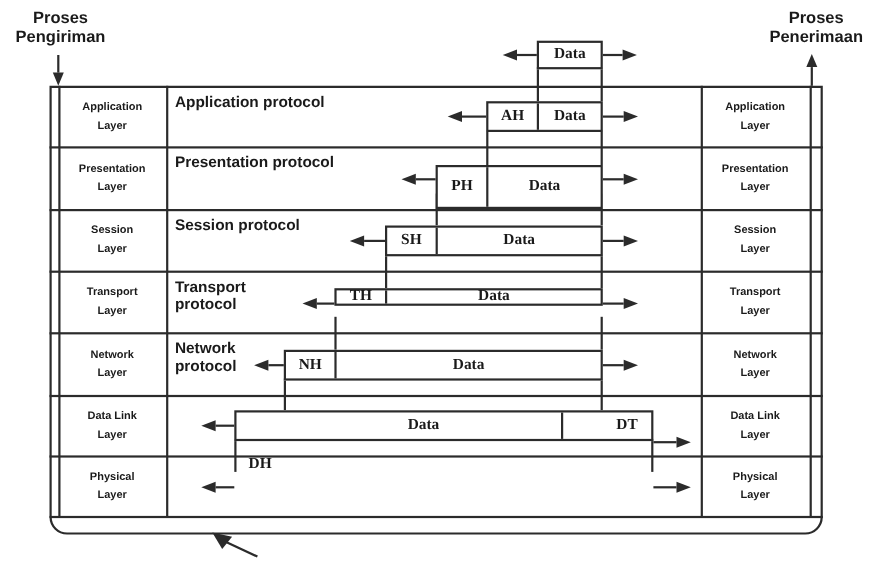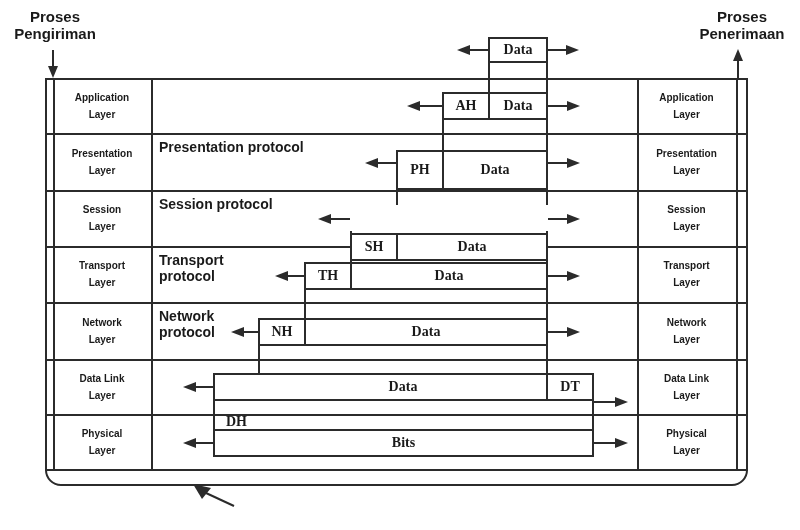--- a/index.html
+++ b/index.html
@@ -14,21 +14,21 @@
   .vl{position:absolute;width:2px;background:var(--line);}
   .hl{position:absolute;height:2px;background:var(--line);}
   
   .outer{position:absolute;left:45px;top:78px;width:703px;height:408px;
          border:2px solid var(--line);border-radius:0 0 16px 16px;box-sizing:border-box;}
   
   .box{position:absolute;display:flex;background:var(--bg);border:2px solid var(--line);
        box-sizing:border-box;font-size:14px;font-family:Liberation Serif, serif;}
   .hdr{width:44px;border-right:2px solid var(--line);display:flex;align-items:center;justify-content:center;}
   .dat{flex:1;display:flex;align-items:center;justify-content:center;}
-  .trl{width:44px;border-left:2px solid var(--line);display:flex;align-items:center;justify-content:center;}
+  .trl{width:44px;border-left:2px solid var(--line);display:flex;align-items:center;justify-content:center;padding-left:36px;}
   
   .cell{position:absolute;display:flex;align-items:center;justify-content:center;
         text-align:center;white-space:pre-line;font-size:10px;line-height:17px;}
   .proto{position:absolute;font-size:14px;line-height:16px;white-space:pre-line;}
   .toplbl{position:absolute;text-align:center;white-space:pre-line;font-size:15px;line-height:17px;}
   
   .al,.ar{position:absolute;height:10px;display:flex;align-items:center;}
   .ln{height:2px;background:var(--line);flex:1;}
   .tl{width:0;height:0;border:5px solid transparent;border-left:0;border-right:13px solid var(--line);}
   .tr{width:0;height:0;border:5px solid transparent;border-right:0;border-left:13px solid var(--line);}
@@ -93,20 +93,21 @@
 Layer</div>
   <div class="cell" style="left:637px;top:246px;width:99px;height:56px;">Transport
 Layer</div>
   <div class="cell" style="left:637px;top:302px;width:99px;height:57px;">Network
 Layer</div>
   <div class="cell" style="left:637px;top:359px;width:99px;height:55px;">Data Link
 Layer</div>
   <div class="cell" style="left:637px;top:414px;width:99px;height:56px;">Physical
 Layer</div>
 
+  <div class="proto" style="left:159px;top:84px;">Application protocol</div>
   <div class="proto" style="left:159px;top:139px;">Presentation protocol</div>
   <div class="proto" style="left:159px;top:196px;">Session protocol</div>
   <div class="proto" style="left:159px;top:252px;">Transport
 protocol</div>
   <div class="proto" style="left:159px;top:308px;">Network
 protocol</div>
 
   <div class="vl" style="left:488px;top:61px;height:31px;"></div>
   <div class="vl" style="left:546px;top:61px;height:31px;"></div>
   <div class="vl" style="left:442px;top:118px;height:32px;"></div>
@@ -129,44 +130,41 @@
   <div class="box" style="left:442px;top:92px;width:106px;height:28px;">
     <div class="hdr">AH</div>
     <div class="dat">Data</div>
   </div>
 
   <div class="box" style="left:396px;top:150px;width:152px;height:40px;">
     <div class="hdr">PH</div>
     <div class="dat">Data</div>
   </div>
 
-  <div class="box" style="left:350px;top:205px;width:198px;height:28px;margin-top:28px;">
+  <div class="box" style="left:350px;top:205px;width:198px;height:28px;">
     <div class="hdr">SH</div>
     <div class="dat">Data</div>
   </div>
 
-  <div class="box" style="left:304px;top:262px;width:244px;height:28px;">
+  <div class="box" style="left:304px;top:262px;width:244px;height:16px;">
     <div class="hdr">TH</div>
     <div class="dat">Data</div>
   </div>
 
   <div class="box" style="left:258px;top:318px;width:290px;height:28px;">
     <div class="hdr">NH</div>
     <div class="dat">Data</div>
   </div>
 
   <div class="box" style="left:213px;top:373px;width:381px;height:28px;">
     <div class="hdr" style="width:43px;margin-top:47px;">DH</div>
     <div class="dat">Data</div>
     <div class="trl">DT</div>
   </div>
 
-  <div class="box" style="left:213px;top:429px;width:381px;height:28px;">
-    <div class="dat">Bits</div>
-  </div>
 
   <div class="al" style="left:457px;top:45px;width:31px;">
       <span class="tl"></span>
       <span class="ln"></span>
     </div>
   <div class="al" style="left:407px;top:101px;width:35px;">
       <span class="tl"></span>
       <span class="ln"></span>
     </div>
   <div class="al" style="left:365px;top:158px;width:31px;">

